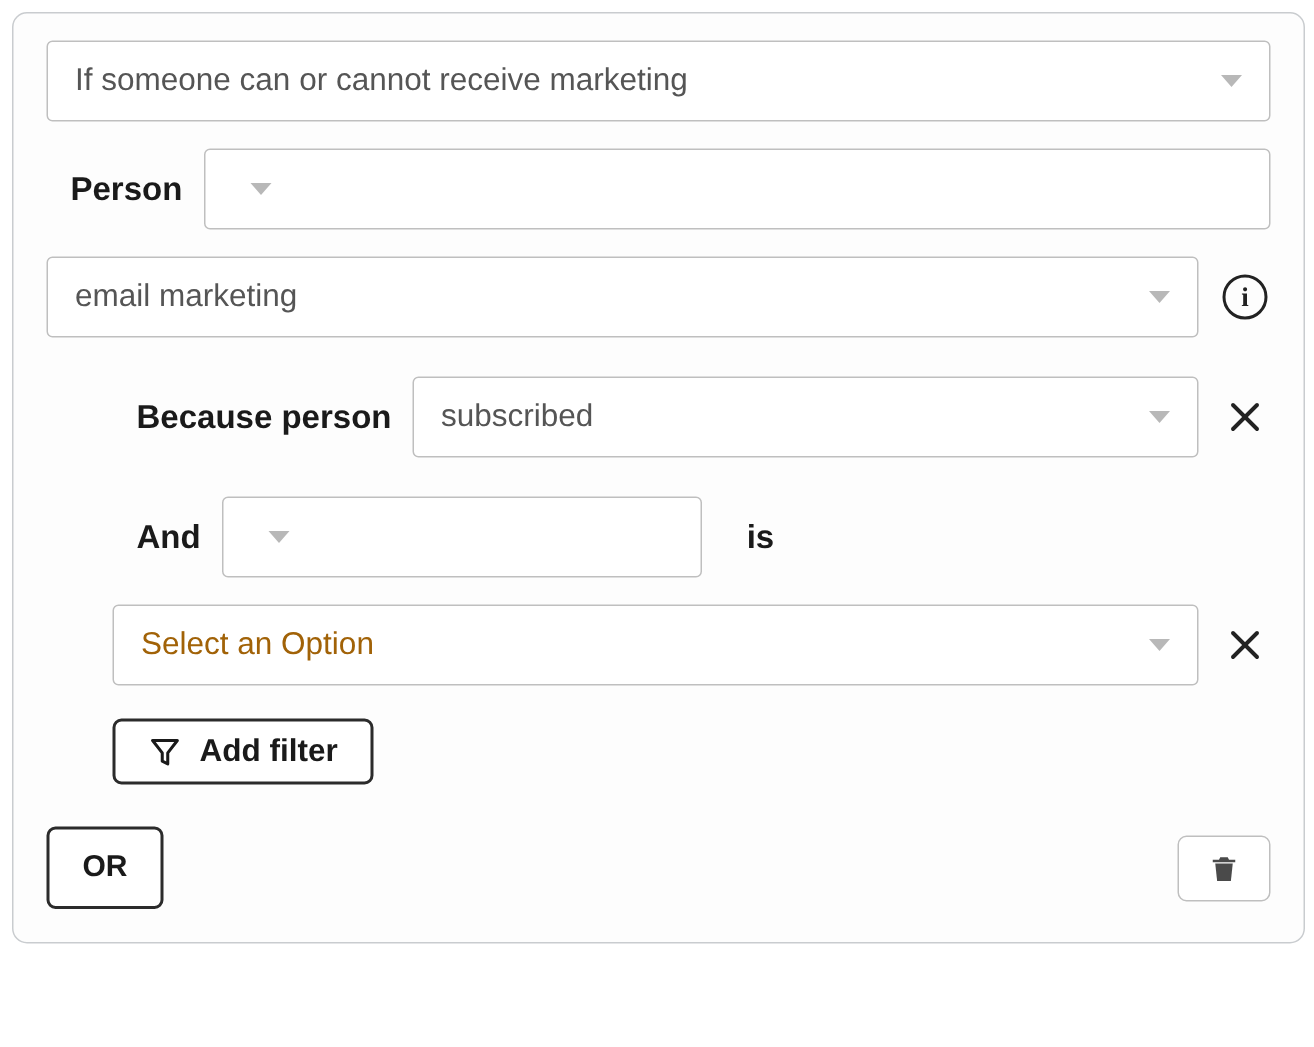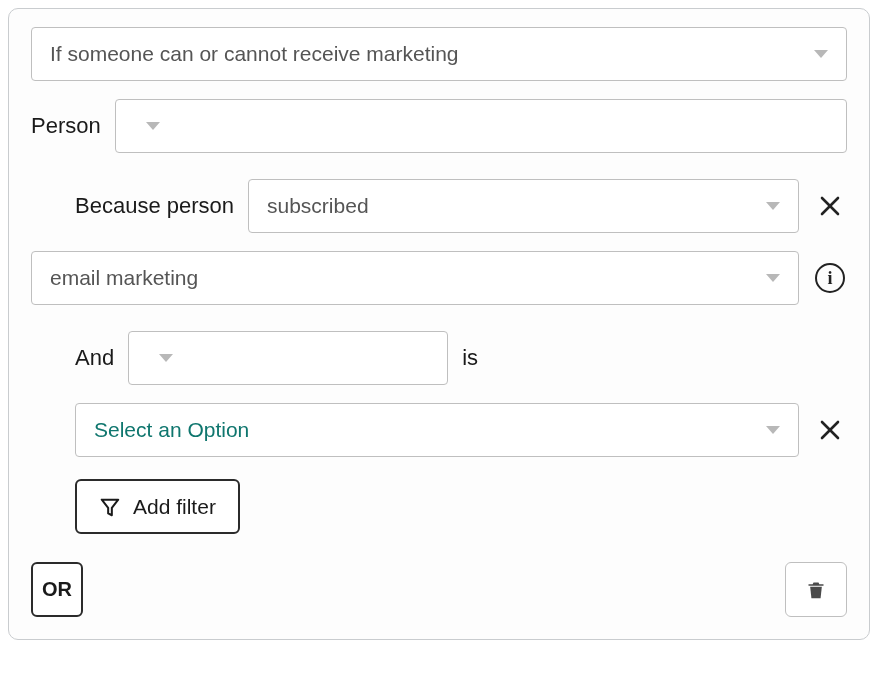--- a/index.html
+++ b/index.html
@@ -37,34 +37,35 @@
       cursor: pointer;
       flex: 1;
       min-width: 0;
     }
     .select-text {
       white-space: nowrap;
       overflow: hidden;
       text-overflow: ellipsis;
       text-align: right;
     }
-    .select.placeholder .select-text { color: #0f766e; }
+    .select.placeholder .select-text { color: #a16207; }
     .caret {
       flex-shrink: 0;
       margin-left: 12px;
       width: 0; height: 0;
       border-left: 7px solid transparent;
       border-right: 7px solid transparent;
       border-top: 8px solid #b8b8b8;
     }
     .label {
       font-size: 22px;
       color: #1a1a1a;
       white-space: nowrap;
-      font-weight: 400;
+      font-weight: 700;
+      margin-left: 16px;
     }
     .icon-btn {
       width: 34px; height: 34px;
       display: flex; align-items: center; justify-content: center;
       cursor: pointer;
       flex-shrink: 0;
     }
     .close-x svg { width: 24px; height: 24px; }
     .info-circle {
       width: 30px; height: 30px;
@@ -75,33 +76,33 @@
       font-weight: bold;
       font-size: 18px;
       line-height: 1;
     }
     .indent-1 { padding-left: 44px; }
     .indent-2 { padding-left: 44px; }
     .btn {
       display: inline-flex;
       align-items: center;
       gap: 12px;
-      height: 55px;
+      height: 44px;
       padding: 0 22px;
       border: 2px solid #2b2b2b;
       border-radius: 6px;
       background: #fff;
       font-size: 21px;
-      font-weight: 400;
+      font-weight: 700;
       color: #1a1a1a;
       cursor: pointer;
     }
     .btn.small {
       height: 55px;
-      padding: 0 9px;
+      padding: 0 22px;
       font-size: 20px;
       font-weight: 700;
     }
     .btn.icon-only {
       width: 62px;
       padding: 0;
       justify-content: center;
       border: 1.5px solid #bfbfbf;
       border-radius: 6px;
     }
@@ -125,41 +126,41 @@
     </div>
   </div>
 
   <div class="row">
     <span class="label">Person</span>
     <div class="select">
       <span class="caret"></span>
     </div>
   </div>
 
+  <div class="row">
+    <div class="select">
+      <span class="select-text">email marketing</span>
+      <span class="caret"></span>
+    </div>
+    <div class="icon-btn">
+      <div class="info-circle">i</div>
+    </div>
+  </div>
+
   <div class="row indent-1 spacer-top">
     <span class="label">Because person</span>
     <div class="select">
       <span class="select-text">subscribed</span>
       <span class="caret"></span>
     </div>
     <div class="icon-btn close-x">
       <svg viewBox="0 0 24 24" fill="none" stroke="#222" stroke-width="2.6" stroke-linecap="round">
         <line x1="4" y1="4" x2="20" y2="20"></line>
           <line x1="20" y1="4" x2="4" y2="20"></line>
       </svg>
-    </div>
-  </div>
-
-  <div class="row">
-    <div class="select">
-      <span class="select-text">email marketing</span>
-      <span class="caret"></span>
-    </div>
-    <div class="icon-btn">
-      <div class="info-circle">i</div>
     </div>
   </div>
 
   <div class="row indent-2 spacer-top">
     <span class="label">And</span>
     <div class="select" style="flex:0 0 320px">
       <span class="caret"></span>
     </div>
     <span class="label">is</span>
   </div>

